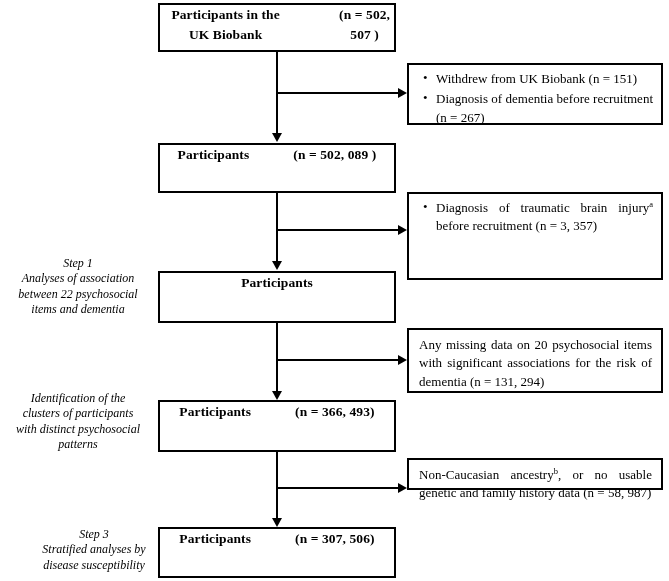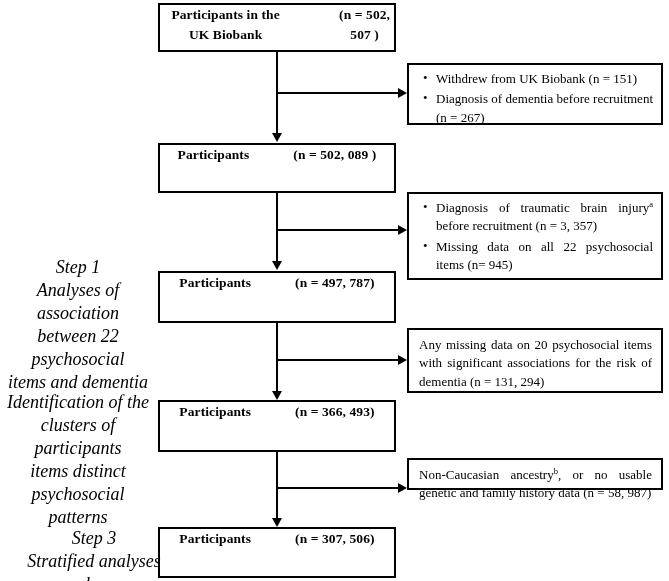--- a/index.html
+++ b/index.html
@@ -71,21 +71,21 @@
     text-justify: inter-word;
   }
   sup { font-size: 8.5px; vertical-align: super; line-height: 0; }
 
   
   .step {
     position: absolute;
     width: 152px;
     text-align: center;
     font-style: italic;
-    font-size: 18px;
+    font-size: 12px;
     line-height: 1.28;
     font-family: "Liberation Serif", "DejaVu Serif", serif;
   }
   .step .ln { display: block; }
 
   
   .vline {
     position: absolute;
     width: 2px;
     background: #000;
@@ -141,27 +141,25 @@
   </div>
 
   <div class="vline" style="left:276px; top:193px; height:69px;"></div>
   <div class="arrow-down" style="left:272px; top:261px;"></div>
   <div class="hline" style="left:276px; top:229px; width:123px;"></div>
   <div class="arrow-right" style="left:398px; top:225px;"></div>
 
   <div class="box side-box" style="left:407px; top:192px; width:256px; height:88px;">
     <ul class="bullets">
       <li><span>Diagnosis of  traumatic brain injury</span><sup>a</sup><span> before recruitment (n = 3, 357)</span></li>
-      <li>Missing data on all 22 psychosocial items (n= 945)</li>
     </ul>
   </div>
 
   <div class="box main-box" style="left:158px; top:271px; width:238px; height:52px;">
     <span class="ln">Participants</span>
-    <span class="ln">(n = 497, 787)</span>
   </div>
 
   <div class="vline" style="left:276px; top:323px; height:69px;"></div>
   <div class="arrow-down" style="left:272px; top:391px;"></div>
   <div class="hline" style="left:276px; top:359px; width:123px;"></div>
   <div class="arrow-right" style="left:398px; top:355px;"></div>
 
   <div class="box side-box plain" style="left:407px; top:328px; width:256px; height:65px;">
     <div class="just">Any missing data on 20 psychosocial items with significant associations for the risk of dementia (n = 131, 294)</div>
   </div>
@@ -188,21 +186,21 @@
   <div class="step" style="left:2px; top:256px;">
     <span class="ln">Step 1</span>
     <span class="ln">Analyses of association</span>
     <span class="ln">between 22 psychosocial</span>
     <span class="ln">items and dementia</span>
   </div>
 
   <div class="step" style="left:2px; top:391px;">
     <span class="ln">Identification of the</span>
     <span class="ln">clusters of participants</span>
-    <span class="ln">items distinct psychosocial</span>
+    <span class="ln">with distinct psychosocial</span>
     <span class="ln">patterns</span>
   </div>
 
   <div class="step" style="left:18px; top:527px;">
     <span class="ln">Step 3</span>
     <span class="ln">Stratified analyses by</span>
     <span class="ln">disease susceptibility</span>
   </div>
 
 </div>

